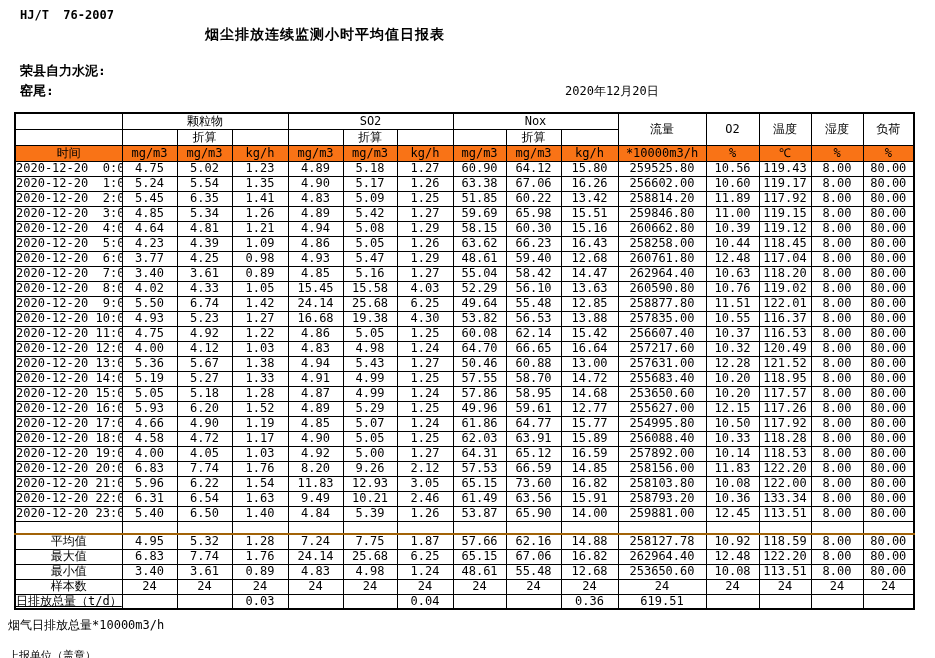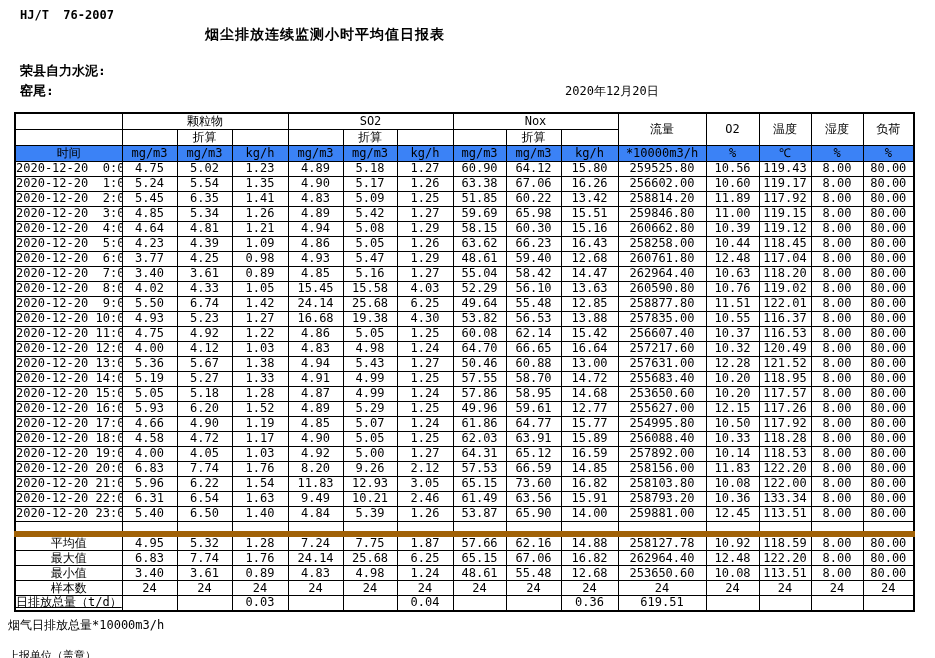--- a/index.html
+++ b/index.html
@@ -17,29 +17,29 @@
 
   table.rpt{position:absolute;left:14px;top:112px;width:899px;
             border-collapse:collapse;table-layout:fixed;
             border:2px solid #000;}
   .rpt td{border:1px solid #000;font-size:12px;padding:0;overflow:hidden;
           white-space:pre;line-height:13px;vertical-align:middle;text-align:center;}
   .hrow{height:16px;}
   .drow{height:15px;}
   .blankrow{height:13px;}
   .srow{height:15px;}
-  .green{background:#3b82f6;}
+  .green{background:#f97316;}
   .timehdr{font-size:13px;}
   .num{text-align:right;padding-right:10px;}
   .flownum{text-align:right;padding-right:8px;}
   .timecell{text-align:right;padding-right:5px;}
   .slabel{text-align:right;padding-right:4px;font-size:12px;}
   .tlabel{text-align:left;padding-left:2px;font-size:12px;text-decoration:underline;}
   .gl{border-left:2px solid #000;}
-  .sumtop td{border-top:6px solid #a16207;}
+  .sumtop td{border-top:2px solid #a16207;}
 </style>
 </head>
 <body>
 
 <div class="abs std">HJ/T  76-2007</div>
 <div class="abs title">烟尘排放连续监测小时平均值日报表</div>
 <div class="abs company">荣县自力水泥:</div>
 <div class="abs station">窑尾:</div>
 <div class="abs date">2020年12月20日</div>
 

